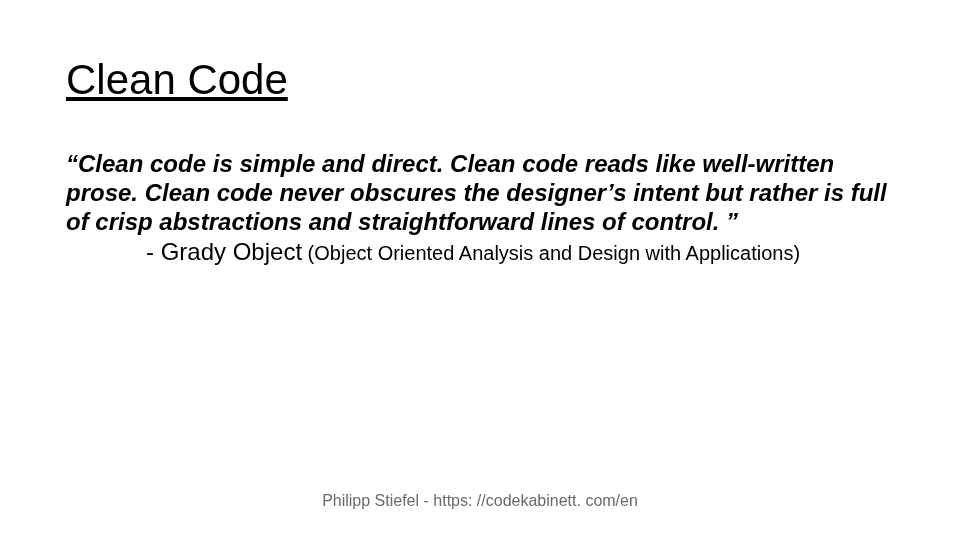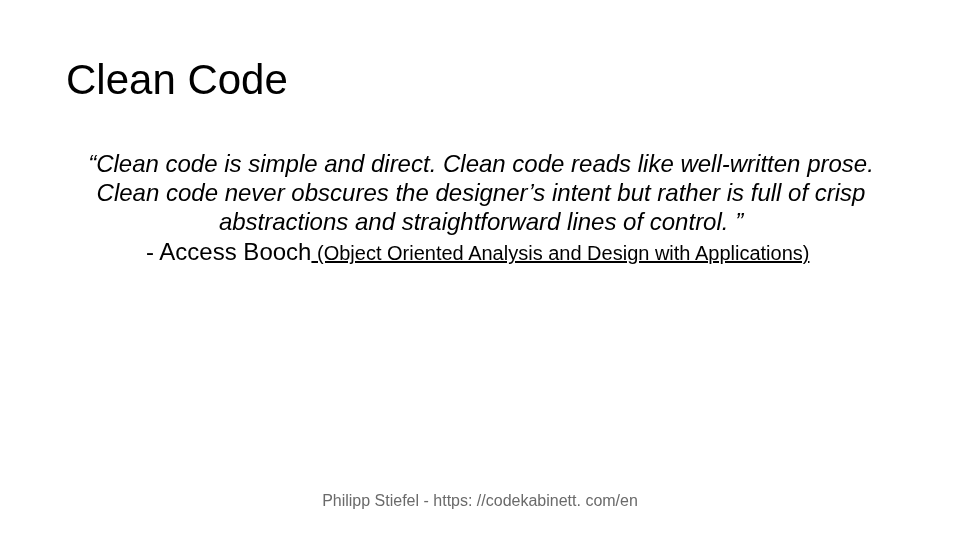--- a/index.html
+++ b/index.html
@@ -19,46 +19,45 @@
     box-sizing: border-box;
   }
   .title {
     position: absolute;
     left: 66px;
     top: 56px;
     font-size: 42px;
     font-weight: 400;
     color: #000000;
     letter-spacing: 0px;
+    text-decoration: underline;
   }
   .body {
     position: absolute;
     left: 66px;
     top: 150px;
     width: 830px;
     font-size: 24px;
     line-height: 1.2;
     color: #000000;
   }
   .quote {
     font-style: italic;
-    font-weight: 400;
-    text-align: center;
+    font-weight: 700;
   }
   .attribution {
     margin-top: 2px;
     padding-left: 80px;
     font-style: normal;
   }
   .attr-name {
     font-size: 24px;
   }
   .attr-source {
     font-size: 20px;
-    text-decoration: underline;
   }
   .footer-left {
     position: absolute;
     left: 66px;
     bottom: 30px;
     font-size: 12px;
     color: #6a6a6a;
   }
   .footer-center {
     position: absolute;
@@ -73,19 +72,19 @@
 </head>
 <body>
 
 <div class="slide">
 
   <div class="title">Clean Code</div>
 
   <div class="body">
     <div class="quote">“Clean code is simple and direct. Clean code reads like well-written prose. Clean code never obscures the designer’s intent but rather is full of crisp abstractions and straightforward lines of control. ”</div>
     <div class="attribution">
-      <span>- </span><span class="attr-name">Access Booch</span><span class="attr-source"> (Object Oriented Analysis and Design with Applications)</span>
+      <span>- </span><span class="attr-name">Grady Object</span><span class="attr-source"> (Object Oriented Analysis and Design with Applications)</span>
     </div>
   </div>
 
   <div class="footer-center">Philipp Stiefel - https: //codekabinett. com/en</div>
 
 </div>
 
 </body></html>

